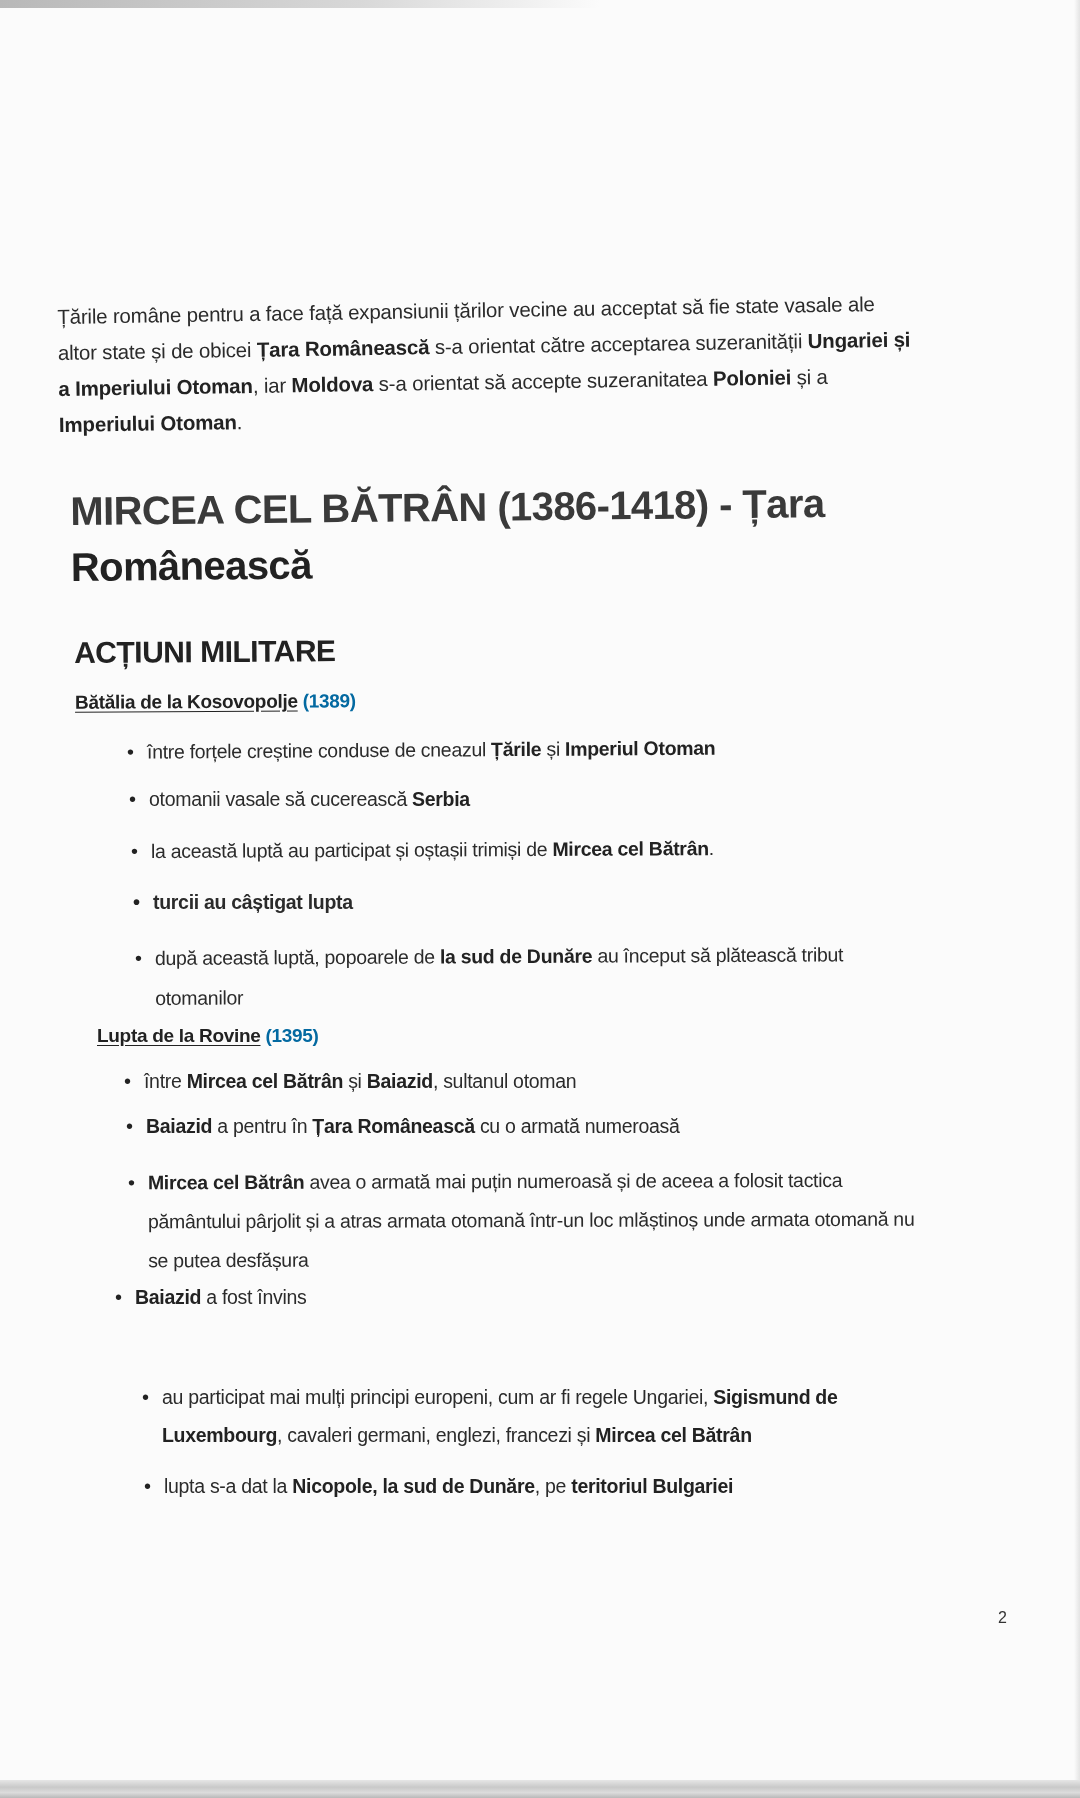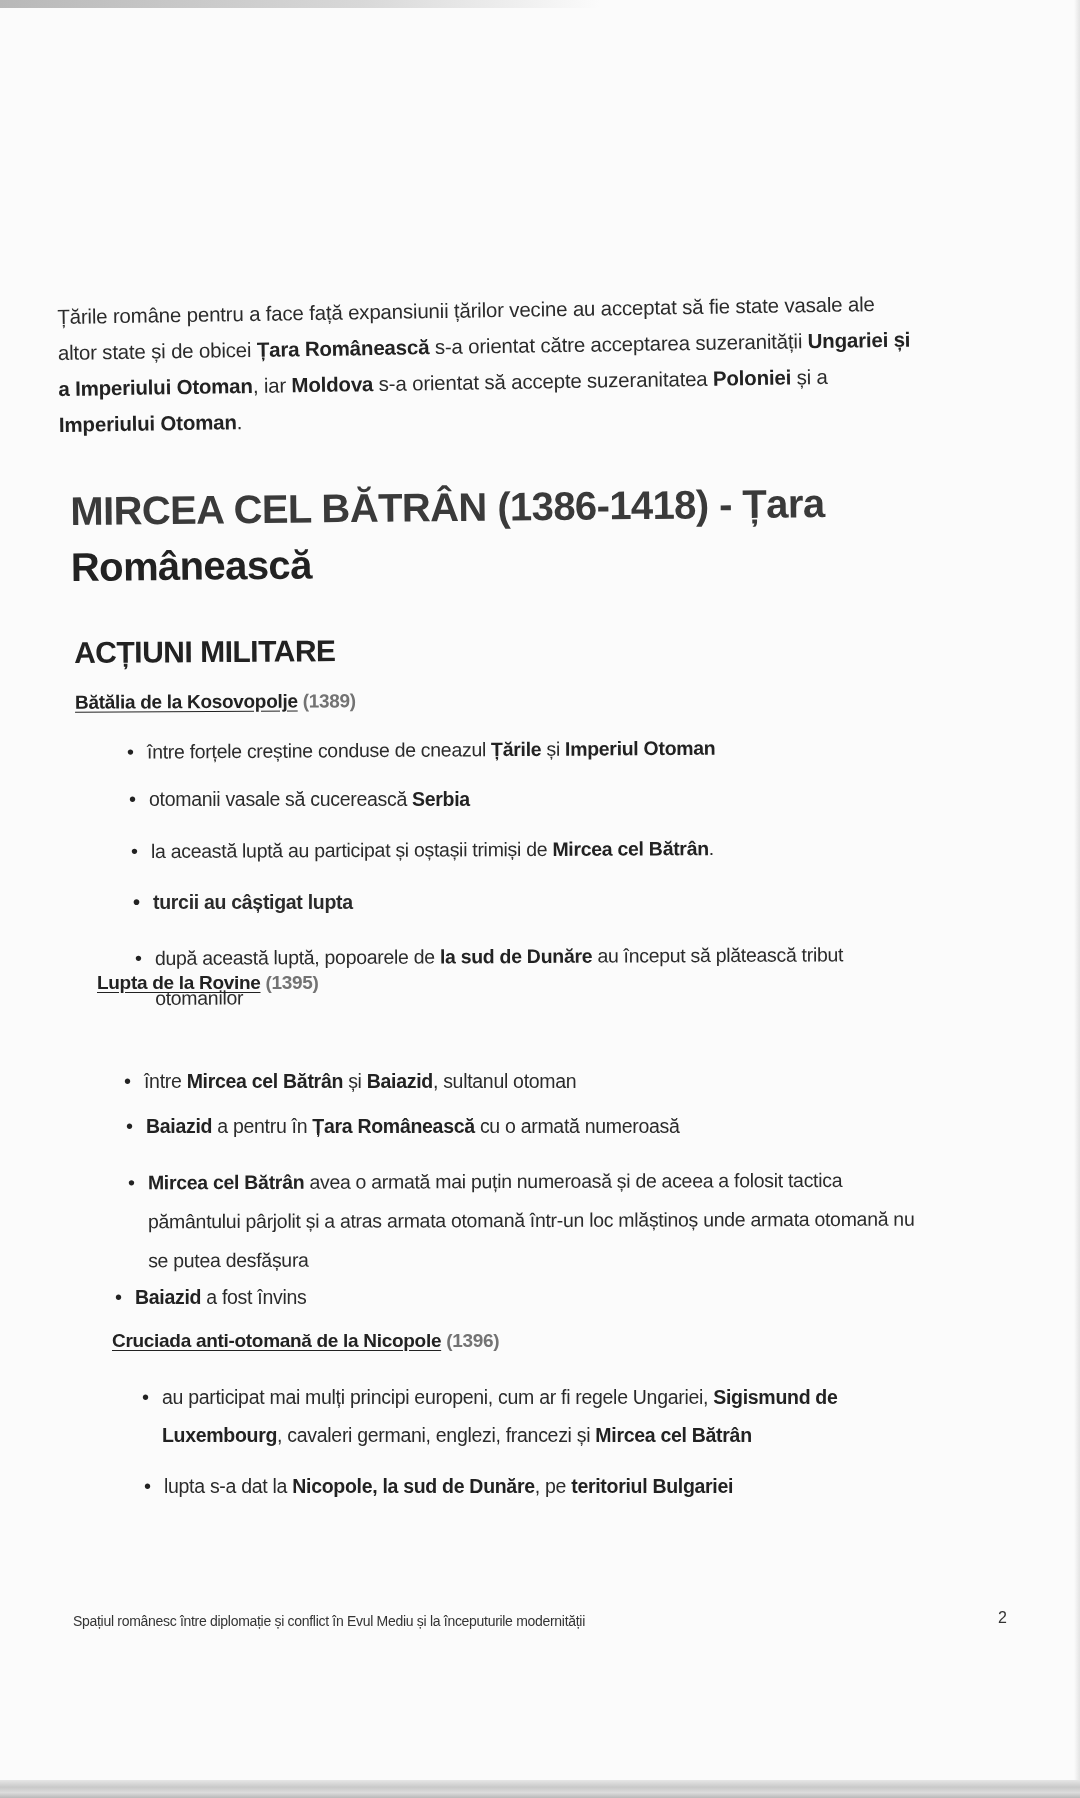--- a/index.html
+++ b/index.html
@@ -43,21 +43,21 @@
       position: absolute; left: 74px; top: 636px;
       font-size: 30px; font-weight: bold; color: #222; letter-spacing: -0.5px;
       transform: rotate(-0.4deg); transform-origin: left top;
     }
 
     .sub {
       position: absolute;
       font-size: 19px; color: #222; letter-spacing: -0.3px;
     }
     .sub .u { text-decoration: underline; text-underline-offset: 3px; font-weight: bold; }
-    .sub .yr { font-weight: bold; color: #737373; }
+    .sub .yr { font-weight: bold; color: #0369a1; }
 
     .bullets {
       position: absolute; list-style: none; margin: 0; padding: 0;
       font-size: 19.5px; letter-spacing: -0.3px; color: #2b2b2b;
     }
     .bullets li { position: relative; padding-left: 20px; }
     .bullets li::before {
       content: "•"; position: absolute; left: 0; top: 0; font-size: 20px; color: #222;
     }
     .bullets li b { color: #222; }
@@ -94,35 +94,30 @@
     <span class="yr">(1389)</span>
   </div>
   <ul class="bullets">
     <li style="position:absolute; left:127px; top:738px; width:760px; transform:rotate(-0.4deg);"><span>între forțele creștine conduse de cneazul </span><b>Țările</b><span> și </span><b>Imperiul Otoman</b></li>
     <li style="position:absolute; left:129px; top:788px; width:760px;"><span>otomanii vasale să cucerească </span><b>Serbia</b></li>
     <li style="position:absolute; left:131px; top:838px; width:780px; transform:rotate(-0.3deg);"><span>la această luptă au participat și oștașii trimiși de </span><b>Mircea cel Bătrân</b><span>.</span></li>
     <li style="position:absolute; left:133px; top:891px; width:760px;font-weight:bold;"><span>turcii au câștigat lupta</span></li>
     <li style="position:absolute; left:135px; top:936px; width:760px; line-height:40px; transform:rotate(-0.3deg);"><span>după această luptă, popoarele de </span><b>la sud de Dunăre</b><span> au început să plătească tribut otomanilor</span></li>
   </ul>
 
-  <div class="sub" style="left:97px; top:972px;">
+  <div class="sub" style="left:97px; top:1025px;">
     <span class="u">Lupta de la Rovine</span>
     <span class="yr">(1395)</span>
   </div>
   <ul class="bullets">
     <li style="position:absolute; left:124px; top:1070px; width:760px;"><span>între </span><b>Mircea cel Bătrân</b><span> și </span><b>Baiazid</b><span>, sultanul otoman</span></li>
     <li style="position:absolute; left:126px; top:1115px; width:760px;"><b>Baiazid</b><span> a pentru în </span><b>Țara Românească</b><span> cu o armată numeroasă</span></li>
     <li style="position:absolute; left:128px; top:1162px; width:780px; line-height:39px; transform:rotate(-0.2deg);"><b>Mircea cel Bătrân</b><span> avea o armată mai puțin numeroasă și de aceea a folosit tactica pământului pârjolit și a atras armata otomană într-un loc mlăștinoș unde armata otomană nu se putea desfășura</span></li>
     <li style="position:absolute; left:115px; top:1286px; width:760px;"><b>Baiazid</b><span> a fost învins</span></li>
   </ul>
 
-  <div class="sub" style="left:112px; top:1330px;">
-    <span class="u">Cruciada anti-otomană de la Nicopole</span>
-    <span class="yr">(1396)</span>
-  </div>
   <ul class="bullets">
     <li style="position:absolute; left:142px; top:1378px; width:770px; line-height:38px;"><span>au participat mai mulți principi europeni, cum ar fi regele Ungariei, </span><b>Sigismund de Luxembourg</b><span>, cavaleri germani, englezi, francezi și </span><b>Mircea cel Bătrân</b></li>
     <li style="position:absolute; left:144px; top:1455px; width:770px;margin-top:20px;"><span>lupta s-a dat la </span><b>Nicopole, la sud de Dunăre</b><span>, pe </span><b>teritoriul Bulgariei</b></li>
   </ul>
 
-  <div class="footer-text">Spațiul românesc între diplomație și conflict în Evul Mediu și la începuturile modernității</div>
   <div class="footer-page">2</div>
 </div>
 
 </body></html>

